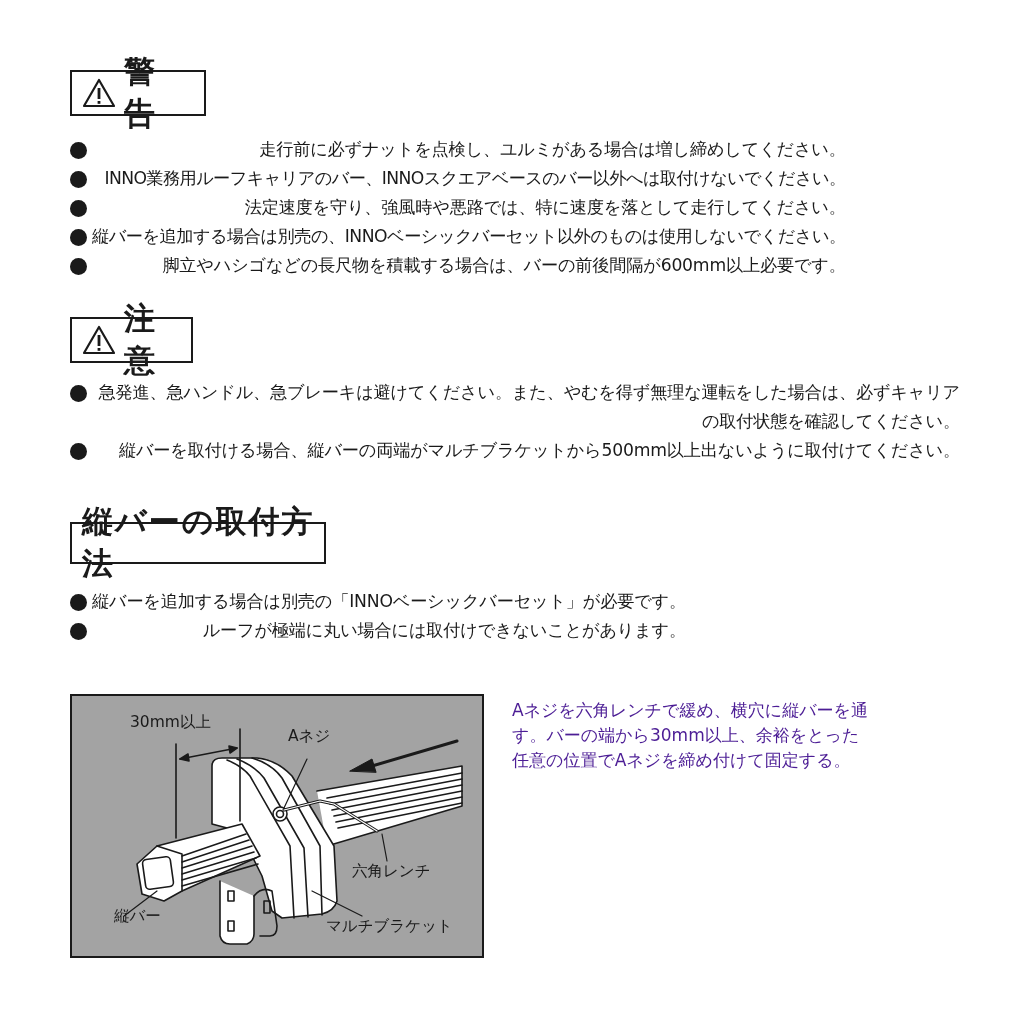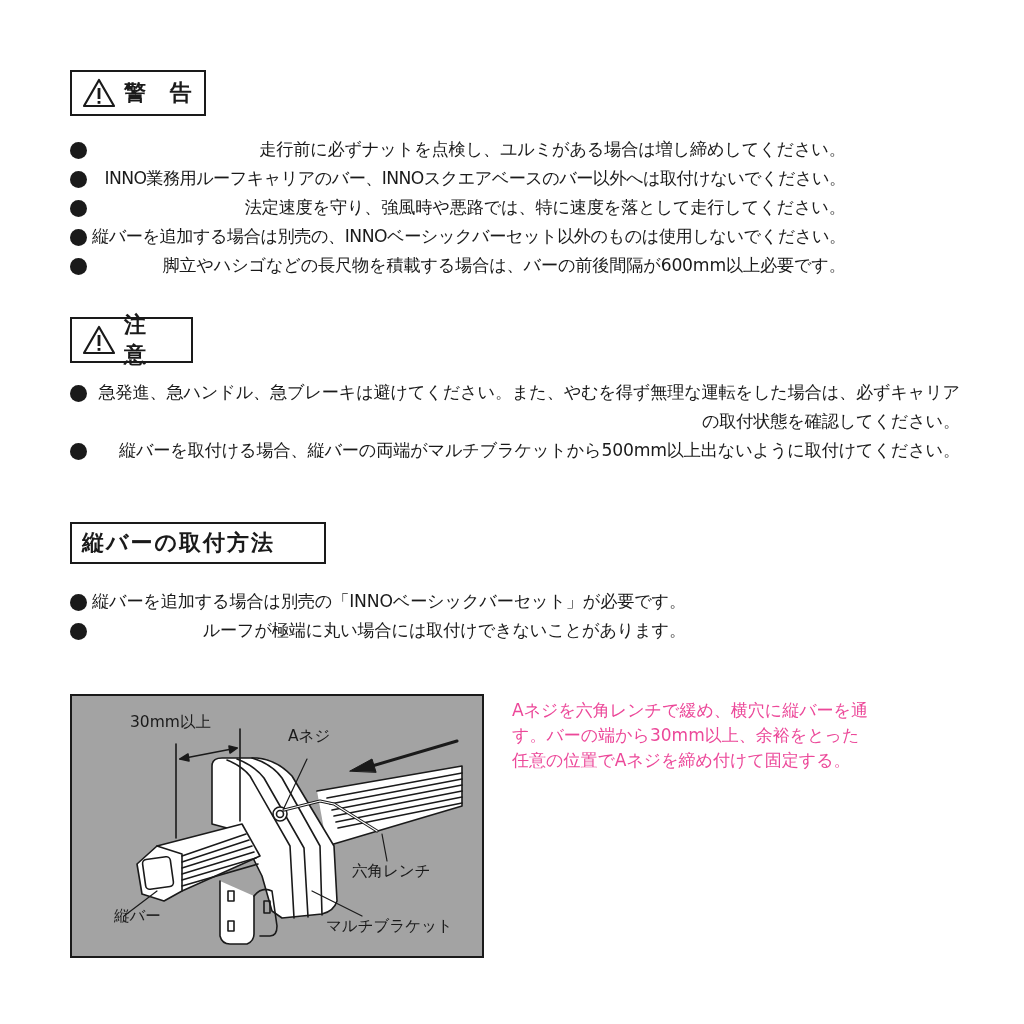--- a/index.html
+++ b/index.html
@@ -1,33 +1,33 @@
 <!DOCTYPE html>
 <html><head>
 <meta charset="utf-8">
 <style>
   html, body { margin:0; padding:0; background:#ffffff; }
   body { width:1024px; height:1024px; position:relative; overflow:hidden;
          font-family:"DejaVu Sans", "Liberation Sans", sans-serif; color:#1a1a1a; }
   .heading-box { position:absolute; border:2.5px solid #1a1a1a; background:#fff;
                  display:flex; align-items:center; box-sizing:border-box; }
-  .heading-text { font-size:22px; font-weight:bold; letter-spacing:8px; color:#1a1a1a; }
+  .heading-text { font-size:31px; font-weight:bold; letter-spacing:8px; color:#1a1a1a; }
   .heading-plain { letter-spacing:2px; }
   .warn-icon { width:34px; height:32px; margin:0 8px 0 10px; flex:none; }
   .bullets { position:absolute; left:70px; margin:0; padding:0; list-style:none; }
   .bullets li { position:relative; font-size:17.2px; line-height:29px; padding-left:22px;
                 white-space:nowrap; letter-spacing:-0.2px;text-align:right; }
   .bullets li.wrap { white-space:normal; }
   .bullets li::before { content:""; position:absolute; left:0; top:7px; width:17px; height:17px;
                         border-radius:50%; background:#1a1a1a; }
   .diagram-box { position:absolute; left:70px; top:694px; width:414px; height:264px;
                  border:2px solid #1a1a1a; box-sizing:border-box; background:#a3a3a3; }
   .diagram-label { position:absolute; font-size:15.5px; color:#1a1a1a; white-space:nowrap; }
   .side-text { position:absolute; left:512px; top:698px; width:360px; font-size:17px; line-height:25px;
-               color:#ec4899; }
+               color:#4c1d95; }
 </style>
 </head>
 <body>
 
 <div class="heading-box" style="left:70px; top:70px; width:136px; height:46px;">
   <svg class="warn-icon" viewBox="0 0 34 32">
     <path d="M17 3 L32 29 L2 29 Z" fill="none" stroke="#1a1a1a" stroke-width="2.2" stroke-linejoin="round"></path>
     <rect x="15.6" y="11" width="2.8" height="11" fill="#1a1a1a"></rect>
     <rect x="15.6" y="24" width="2.8" height="2.8" fill="#1a1a1a"></rect>
   </svg>

